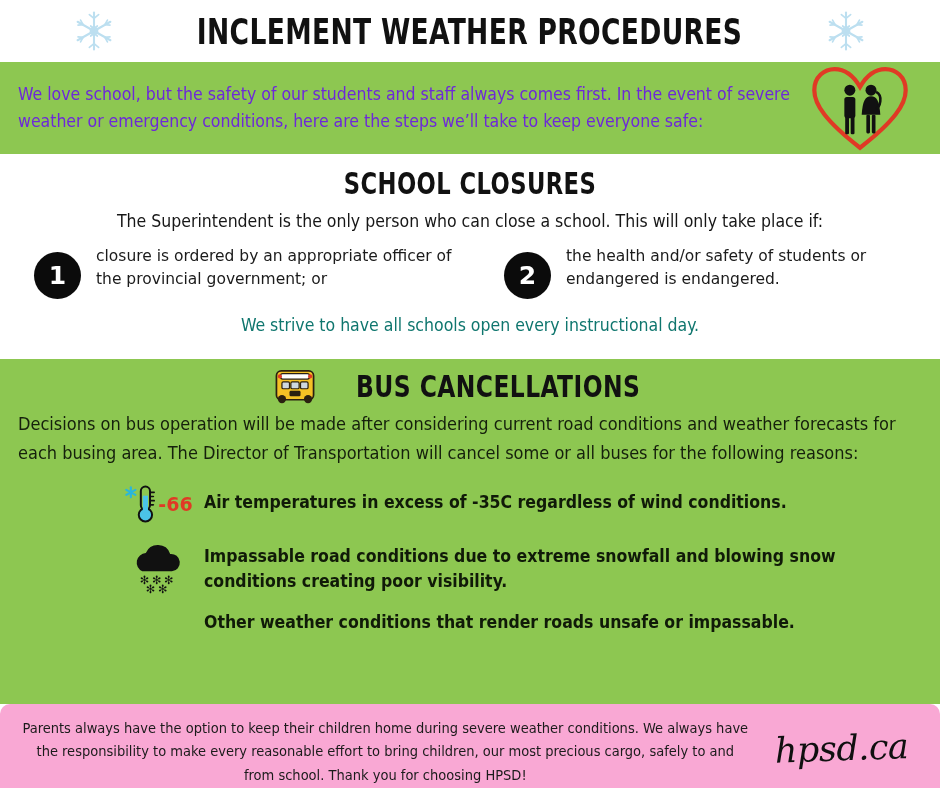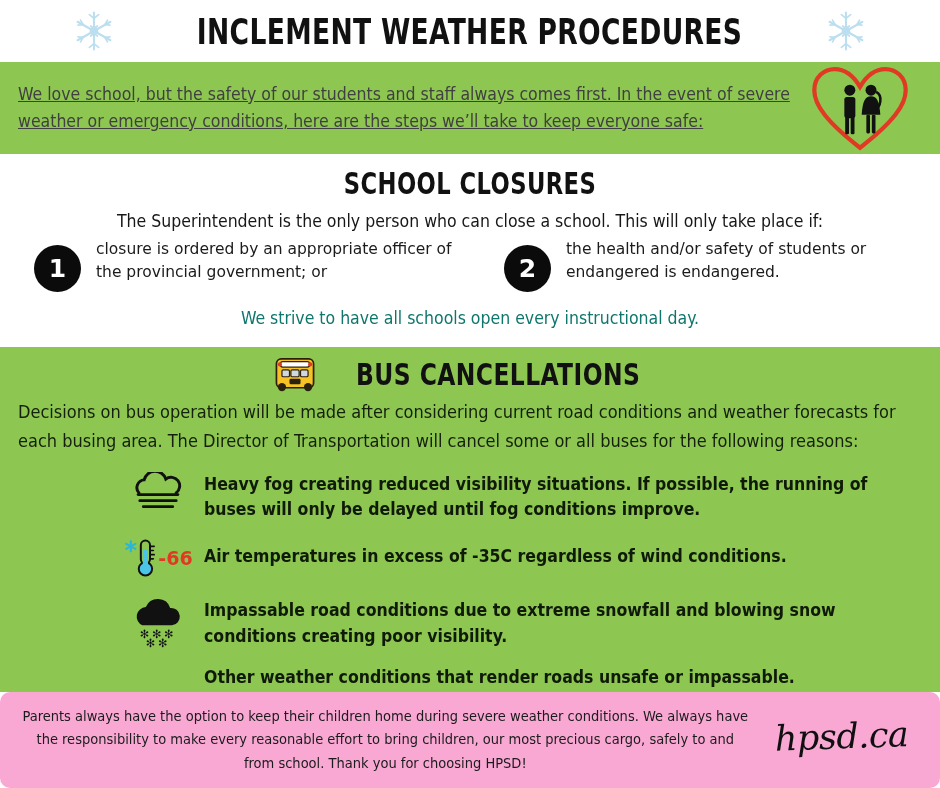--- a/index.html
+++ b/index.html
@@ -51,23 +51,22 @@
     display: flex;
     align-items: center;
     padding: 0 14px 0 18px;
     box-sizing: border-box;
   }
   .intro-text {
     flex: 1 1 auto;
     font-family: "Liberation Sans Narrow", "DejaVu Sans Condensed", "Liberation Sans", sans-serif;
     font-size: 17.5px;
     line-height: 1.55;
-    color: #404040;
+    color: #6d28d9;
     max-width: 790px;
-    text-decoration: underline;
   }
   .heart-badge { width: 104px; height: 88px; flex: 0 0 auto; }
 
   
   .closures {
     background: #ffffff;
     padding: 12px 0 0 0;
     height: 193px;
     box-sizing: border-box;
   }
@@ -80,21 +79,21 @@
     transform: scaleX(0.84);
     text-transform: uppercase;
     letter-spacing: 0.5px;
     margin: 0 0 10px 0;
   }
   .closures-lead {
     text-align: center;
     font-family: "Liberation Sans Narrow", "DejaVu Sans Condensed", "Liberation Sans", sans-serif;
     font-size: 17.5px;
     color: #171717;
-    margin: 0 0 7px 0;
+    margin: 0 0 14px 0;
   }
   .closure-items {
     display: flex;
     padding: 0 18px;
     gap: 0;
   }
   .closure-item {
     display: flex;
     align-items: flex-start;
     width: 50%;
@@ -131,20 +130,21 @@
     color: #0f766e;
     margin-top: 16px;
   }
 
   
   .bus-section {
     background: #8dc751;
     height: 345px;
     padding: 9px 16px 0 16px;
     box-sizing: border-box;
+    margin-top: 12px;
   }
   .bus-head {
     display: flex;
     align-items: center;
     justify-content: center;
     gap: 12px;
     margin-bottom: 6px;
   }
   .bus-icon { width: 44px; height: 36px; flex: 0 0 auto; }
   .bus-head-text {
@@ -338,31 +338,20 @@
         <circle cx="51" cy="45" r="6" fill="#2b2010"></circle>
         <circle cx="10" cy="12" r="3" fill="#e03a25"></circle>
         <circle cx="54" cy="12" r="3" fill="#e03a25"></circle>
       </svg>
       <div class="bus-head-text">BUS CANCELLATIONS</div>
     </div>
     <div class="bus-lead">Decisions on bus operation will be made after considering current road conditions and weather forecasts for each busing area. The Director of Transportation will cancel some or all buses for the following reasons:</div>
 
     <div class="reasons">
 
-      <div class="reason fog">
-        <div class="reason-icon">
-          <svg width="52" height="40" viewBox="0 0 60 46">
-            <path d="M8 24 a9 9 0 0 1 6 -15 a13 13 0 0 1 25 -1 a10 10 0 0 1 12 16" fill="none" stroke="#111111" stroke-width="3.4" stroke-linecap="round"></path>
-            <line x1="7" y1="26" x2="53" y2="26" stroke="#111111" stroke-width="3.2" stroke-linecap="round"></line>
-            <line x1="9" y1="33" x2="51" y2="33" stroke="#111111" stroke-width="3.2" stroke-linecap="round"></line>
-            <line x1="13" y1="40" x2="47" y2="40" stroke="#111111" stroke-width="3.2" stroke-linecap="round"></line>
-          </svg>
-        </div>
-        <div class="reason-text">Heavy fog creating reduced visibility situations. If possible, the running of buses will only be delayed until fog conditions improve.</div>
-      </div>
 
       <div class="reason thermo">
         <div class="reason-icon">
           <div class="thermo-wrap">
             <svg width="34" height="40" viewBox="0 0 40 48">
               <g stroke="#29b6dc" stroke-width="2.6" stroke-linecap="round">
                 <line x1="9" y1="4" x2="9" y2="16"></line>
                 <line x1="3.5" y1="7" x2="14.5" y2="13"></line>
                 <line x1="3.5" y1="13" x2="14.5" y2="7"></line>
               </g>

